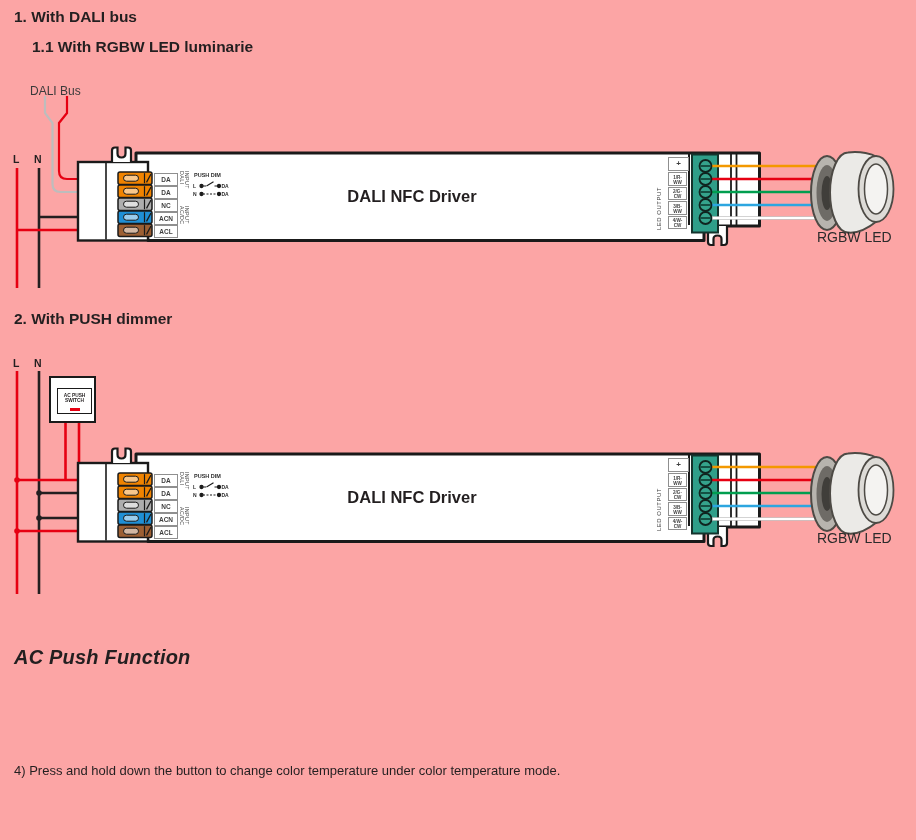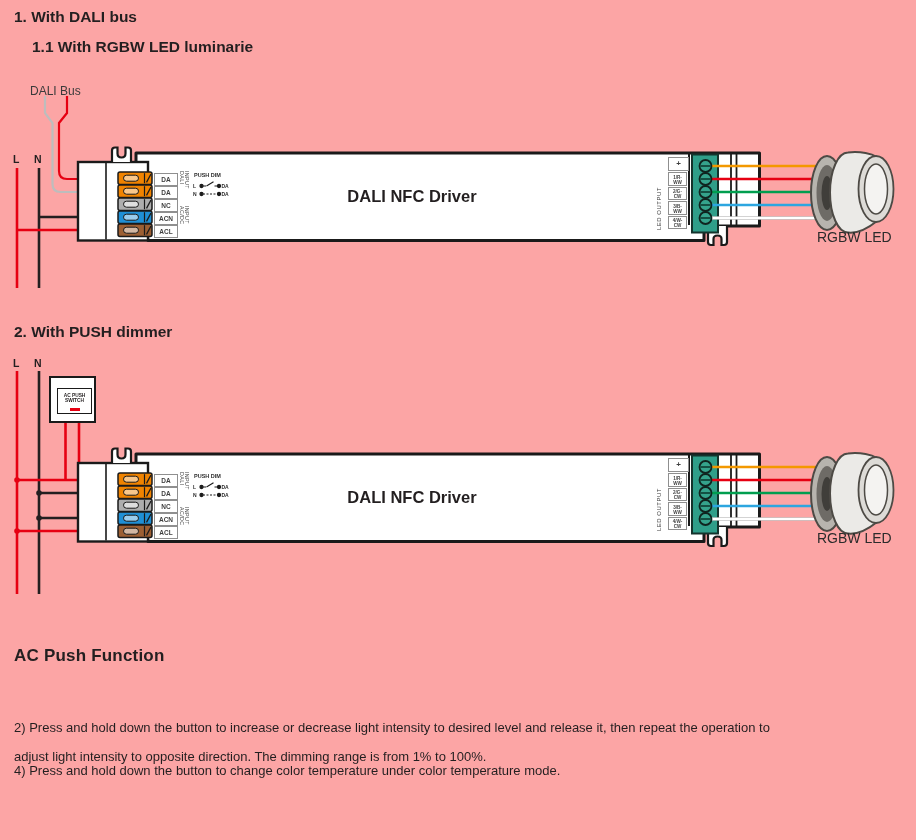--- a/index.html
+++ b/index.html
@@ -1,20 +1,20 @@
 <!DOCTYPE html>
 <html><head>
 <meta charset="utf-8">
 <style>
   html,body{margin:0;padding:0;background:#fff;}
   .page{position:relative;width:916px;height:840px;background:#fca5a5;overflow:hidden;font-family:"Liberation Sans",sans-serif;}
   .abs{position:absolute;}
   .lbl{position:absolute;color:#231f20;white-space:nowrap;font-family:"Liberation Sans",sans-serif;}
   .h1{font-size:15.5px;font-weight:600;}
-  .h2{font-size:17px;font-weight:700;letter-spacing:.2px;}
+  .h2{font-size:20px;font-weight:700;letter-spacing:.2px;font-style:italic;}
   .small{font-size:12px;color:#3a3a3a;margin-top:8px;}
   .ln{font-size:10.5px;font-weight:700;}
   .drivername{font-size:16.5px;font-weight:700;text-align:center;width:200px;}
   .inbox{position:absolute;left:154px;width:22px;height:11.5px;border:1px solid #8f8f8f;background:#fff;
          font:600 6.5px/11.5px "Liberation Sans",sans-serif;text-align:center;color:#3f3f3f;white-space:nowrap;}
   .plusbox{position:absolute;left:668px;width:19px;height:12px;border:1px solid #8f8f8f;background:#fff;
          font:700 8px/11px "Liberation Sans",sans-serif;text-align:center;color:#3f3f3f;}
   .outbox{position:absolute;left:668px;width:19px;height:13.5px;border:1px solid #8f8f8f;background:#fff;
          text-align:center;color:#3f3f3f;padding-top:1.5px;box-sizing:border-box;}
   .outbox span{display:block;font:600 4.6px/5.3px "Liberation Sans",sans-serif;white-space:nowrap;}
@@ -211,21 +211,21 @@
   <div class="outbox" style="top:201px">
     <span>3/B-</span>
       <span>WW</span>
   </div>
   <div class="outbox" style="top:215.5px">
     <span>4/W-</span>
       <span>CW</span>
   </div>
   <div class="lbl rgbw" style="left:817px;top:229px">RGBW LED</div>
 
-  <div class="lbl h1" style="left:14px;top:323px">2. With PUSH dimmer</div>
+  <div class="lbl h1" style="left:14px;top:310px">2. With PUSH dimmer</div>
   <div class="lbl ln" style="left:13px;top:357px">L</div>
   <div class="lbl ln" style="left:34px;top:357px">N</div>
 
   <div class="swouter">
     <div class="swinner">
       <div class="swtext">AC PUSH SWITCH</div>
       <div class="swbtn"></div>
     </div>
   </div>
 
@@ -260,16 +260,15 @@
     <span>3/B-</span>
       <span>WW</span>
   </div>
   <div class="outbox" style="top:516.5px">
     <span>4/W-</span>
       <span>CW</span>
   </div>
   <div class="lbl rgbw" style="left:817px;top:530px">RGBW LED</div>
 
   <div class="lbl h2" style="left:14px;top:646px">AC Push Function</div>
-  <div class="fitem" style="top:713px">2) Press and hold down the button to increase or decrease light intensity to desired level and release it, then repeat the operation to adjust light intensity to opposite direction. The dimming range is from 1% to 100%.</div>
   <div class="fitem" style="top:756px">4) Press and hold down the button to change color temperature under color temperature mode.</div>
 
 </div>
 
 </body></html>

